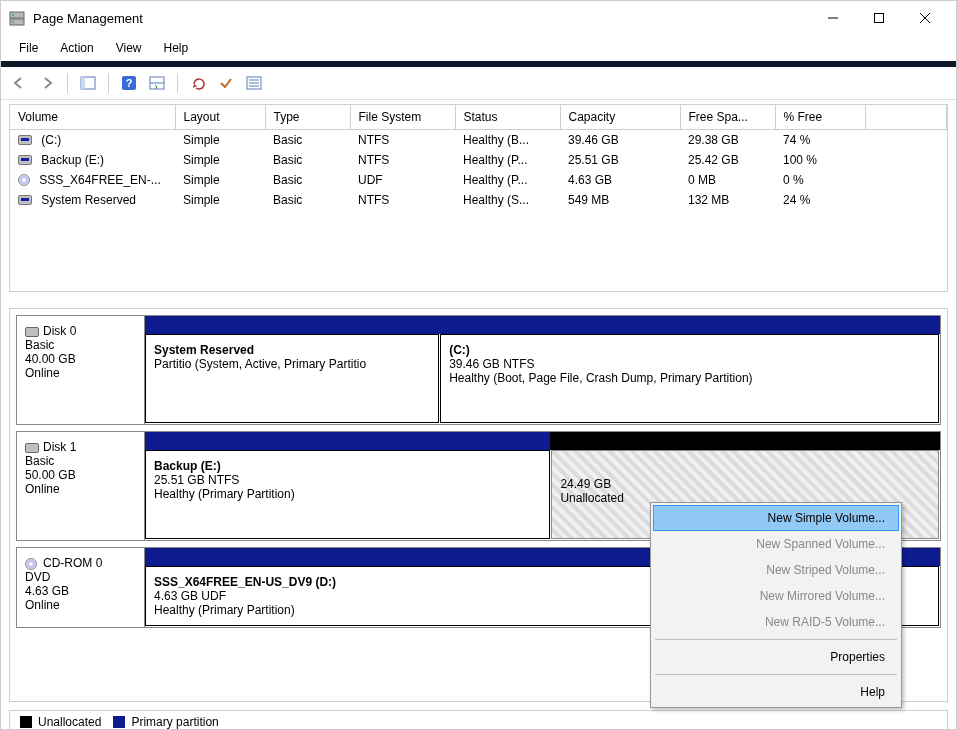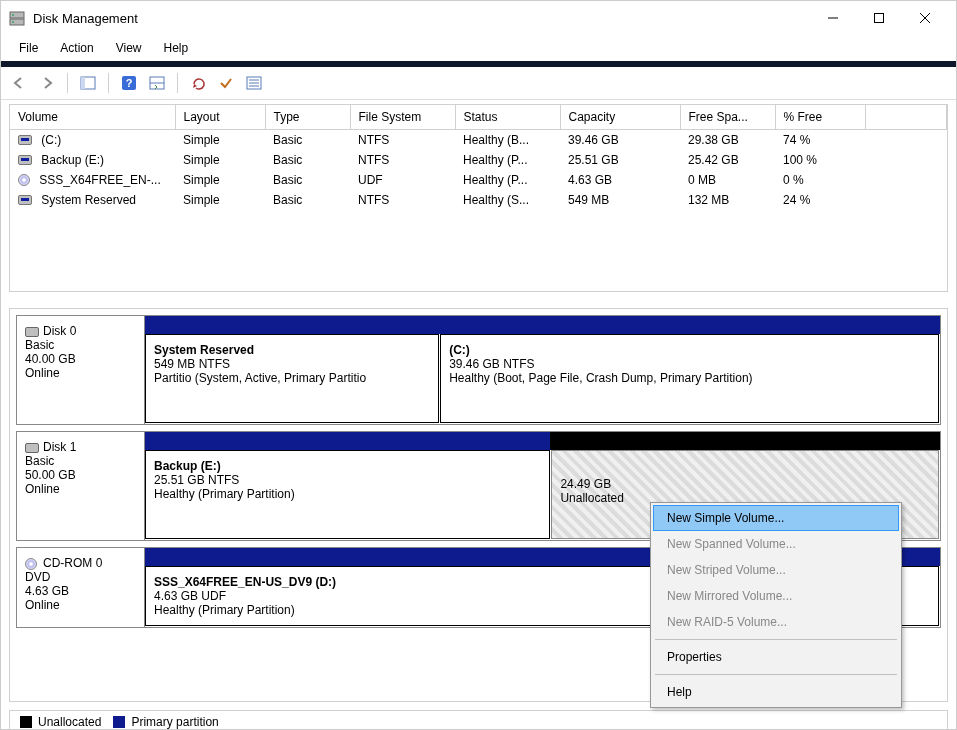--- a/index.html
+++ b/index.html
@@ -33,42 +33,42 @@
 .stripe-seg.black { background: #000; }
 .disk-parts { flex: 1; display: flex; }
 .part { border: 1px solid #000; margin: 0 1px 1px 0; padding: 8px; flex: 0 0 auto; }
 .part .pname { font-weight: bold; }
 .part.unalloc { background: repeating-linear-gradient(45deg, #f0f0f0 0 4px, #dcdcdc 4px 8px); border: 1px solid #888; }
 .legend { display: flex; align-items: center; gap: 6px; padding: 4px 10px; border: 1px solid #d0d0d0; margin: 0 8px 8px 8px; }
 .swatch { width: 12px; height: 12px; display: inline-block; }
 .swatch.black { background: #000; }
 .swatch.blue { background: #0e1b8e; }
 
-.ctxmenu { position: absolute; background: #f2f2f2; border: 1px solid #979797; box-shadow: 2px 2px 4px rgba(0,0,0,0.25); width: 252px; padding: 2px; z-index: 10; }
+.ctxmenu { position: absolute; background: #f2f2f2; border: 1px solid #979797; box-shadow: 2px 2px 4px rgba(0,0,0,0.25); width: 252px; padding: 2px; z-index: 10; text-align: right; }
 .ctxitem { padding: 6px 14px; }
 .ctxitem.enabled { color: #000; }
 .ctxitem.disabled { color: #888; }
 .ctxitem.highlight { background: #90c8f6; border: 1px solid #3399ff; padding: 5px 13px; color: #000; }
 .ctxsep { height: 1px; background: #c0c0c0; margin: 4px 2px; }
 
 .diskicon-hdd { display: inline-block; width: 14px; height: 10px; background: #bfbfbf; border: 1px solid #666; border-radius: 2px; margin-right: 4px; vertical-align: middle; }
 </style>
 </head>
 <body>
 
 <div class="titlebar">
   <span class="appicon">
     <svg width="16" height="16">
         <rect x="1" y="2" width="14" height="6" fill="#b8b8b8" stroke="#666"></rect>
         <rect x="1" y="9" width="14" height="6" fill="#b8b8b8" stroke="#666"></rect>
         <circle cx="4" cy="5" r="1" fill="#3a6"></circle>
         <circle cx="4" cy="12" r="1" fill="#3a6"></circle>
       </svg>
   </span>
-  <span class="title">Disk Management</span>
+  <span class="title">Page Management</span>
   <div class="winbtns">
     <button class="winbtn">
         <svg width="10" height="10">
           <line x1="0" y1="5" x2="10" y2="5" stroke="#000"></line>
         </svg>
       </button>
     <button class="winbtn">
         <svg width="10" height="10">
           <rect x="0.5" y="0.5" width="9" height="9" fill="none" stroke="#000"></rect>
         </svg>
@@ -228,21 +228,20 @@
       <div>Online</div>
     </div>
     <div class="disk-body">
       <div class="disk-stripe">
           <div class="stripe-seg" style="width:37%"></div>
           <div class="stripe-seg" style="width:63%"></div>
         </div>
       <div class="disk-parts">
         <div class="part" style="flex:0 0 37%;">
           <div class="pname">System Reserved</div>
-          <div>549 MB NTFS</div>
           <div style="white-space:nowrap;overflow:hidden">Partitio (System, Active, Primary Partitio</div>
         </div>
         <div class="part" style="flex:1;">
           <div class="pname"> (C:)</div>
           <div>39.46 GB NTFS</div>
           <div>Healthy (Boot, Page File, Crash Dump, Primary Partition)</div>
         </div>
       </div>
     </div>
   </div>

